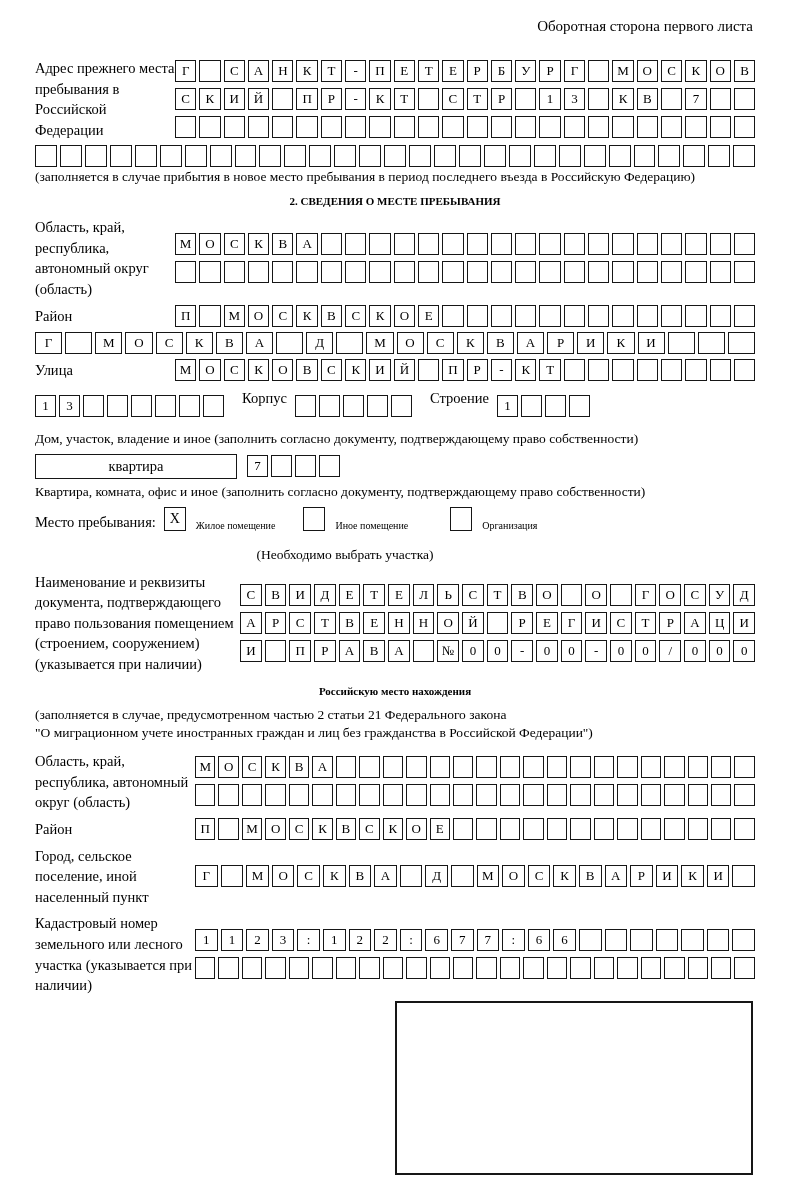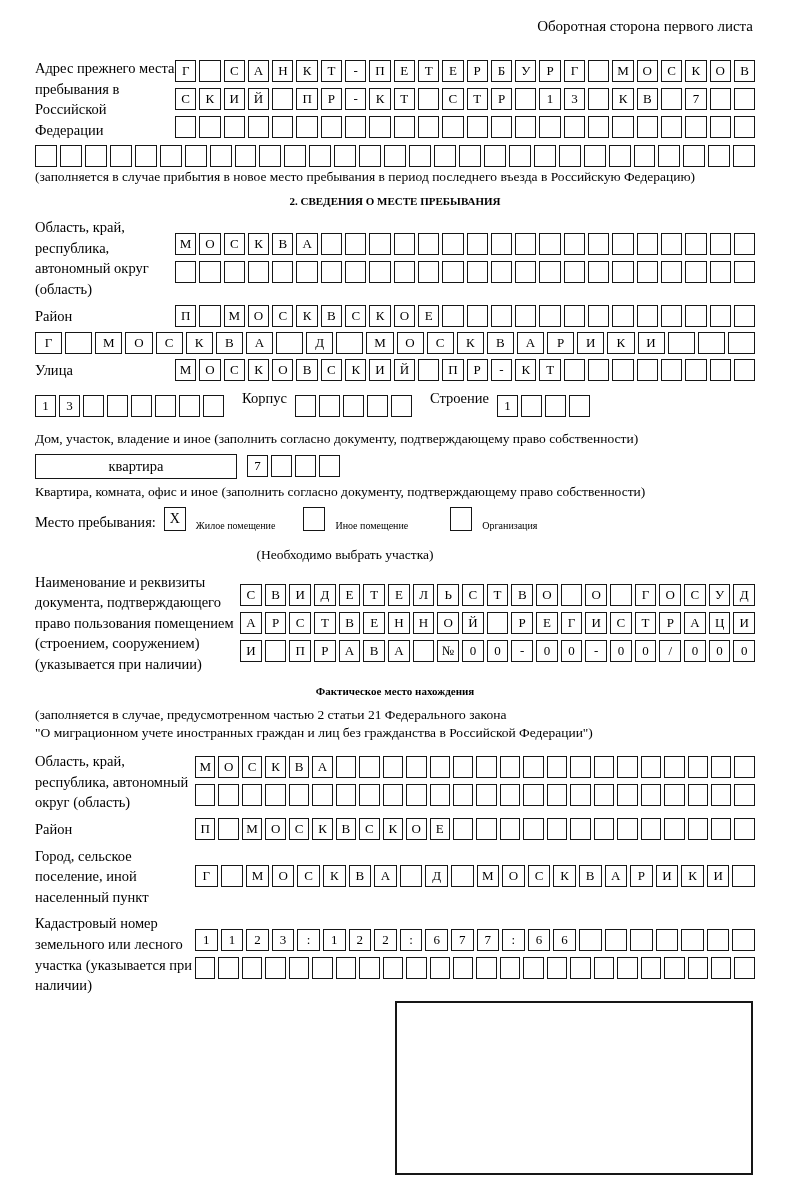--- a/index.html
+++ b/index.html
@@ -441,21 +441,21 @@
           <span class="cell">0</span>
           <span class="cell">0</span>
           <span class="cell">/</span>
           <span class="cell">0</span>
           <span class="cell">0</span>
           <span class="cell">0</span>
         </div>
     </div>
   </div>
 
-  <div class="h2">Фактическое место нахождения</div>
+  <div class="h2">Российскую место нахождения</div>
   <div class="fact-note first">(заполняется в случае, предусмотренном частью 2 статьи 21 Федерального закона</div>
   <div class="fact-note last">"О миграционном учете иностранных граждан и лиц без гражданства в Российской Федерации")</div>
 
   <div class="fr">
     <div class="fl w160">Область, край, республика, автономный округ (область)</div>
     <div class="cellcol">
       <div class="cells">
           <span class="cell">М</span>
           <span class="cell">О</span>
           <span class="cell">С</span>

